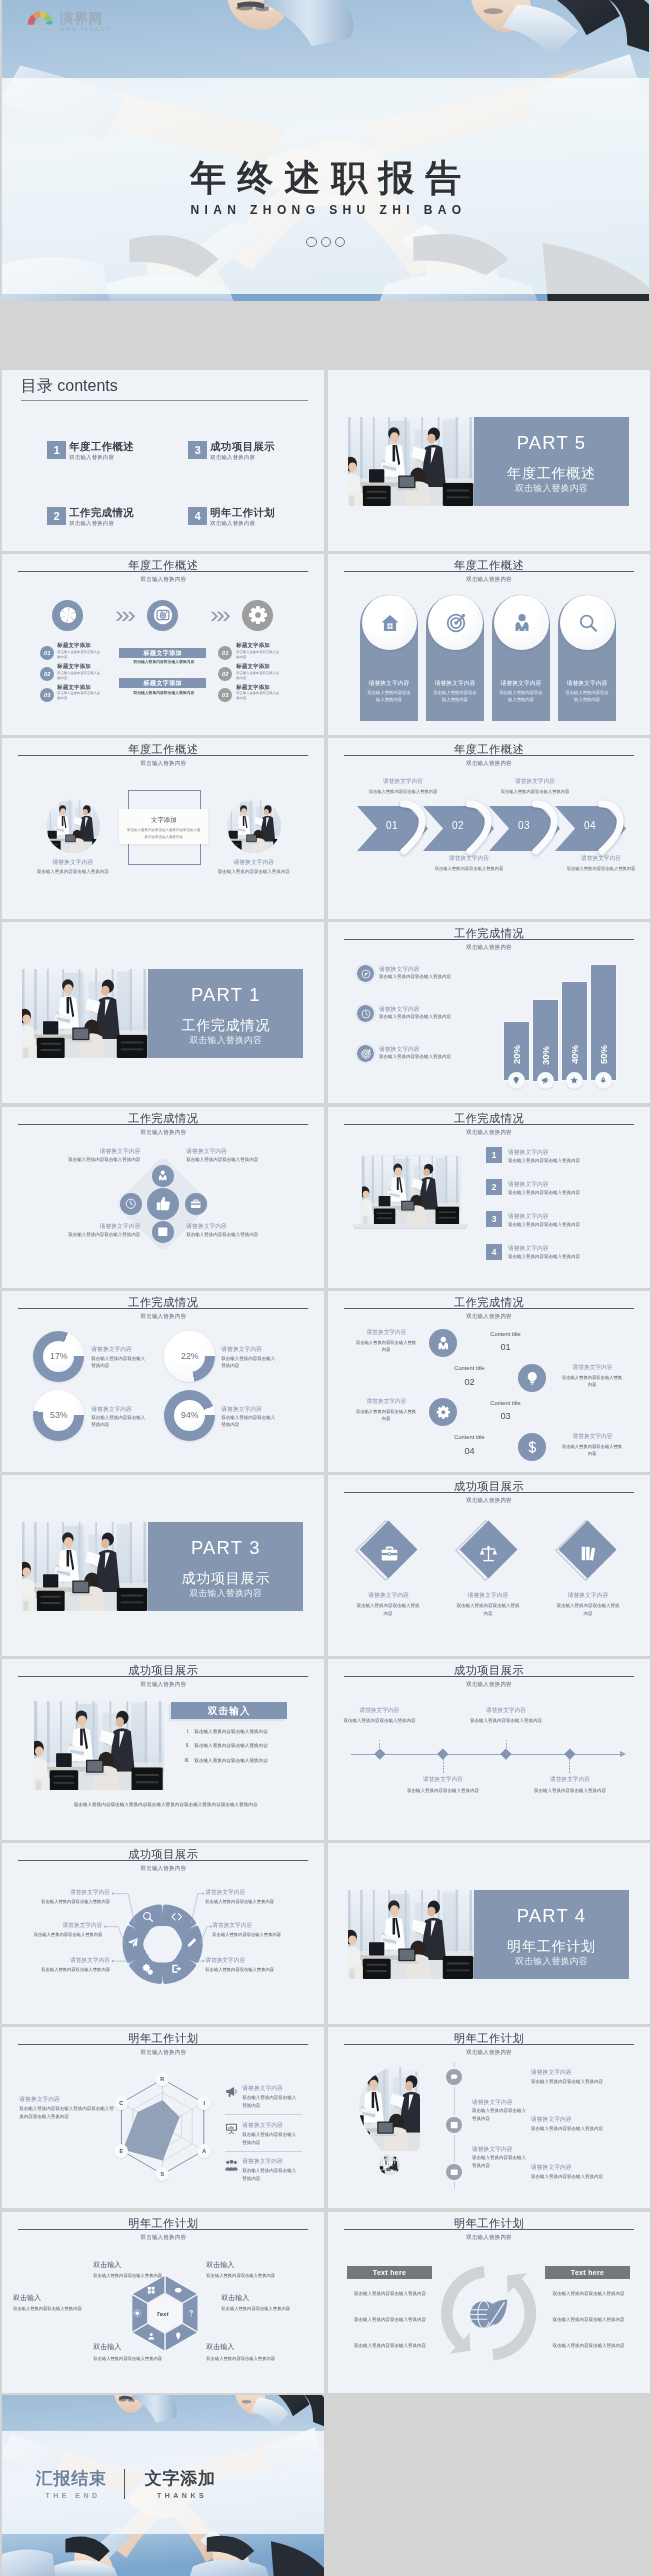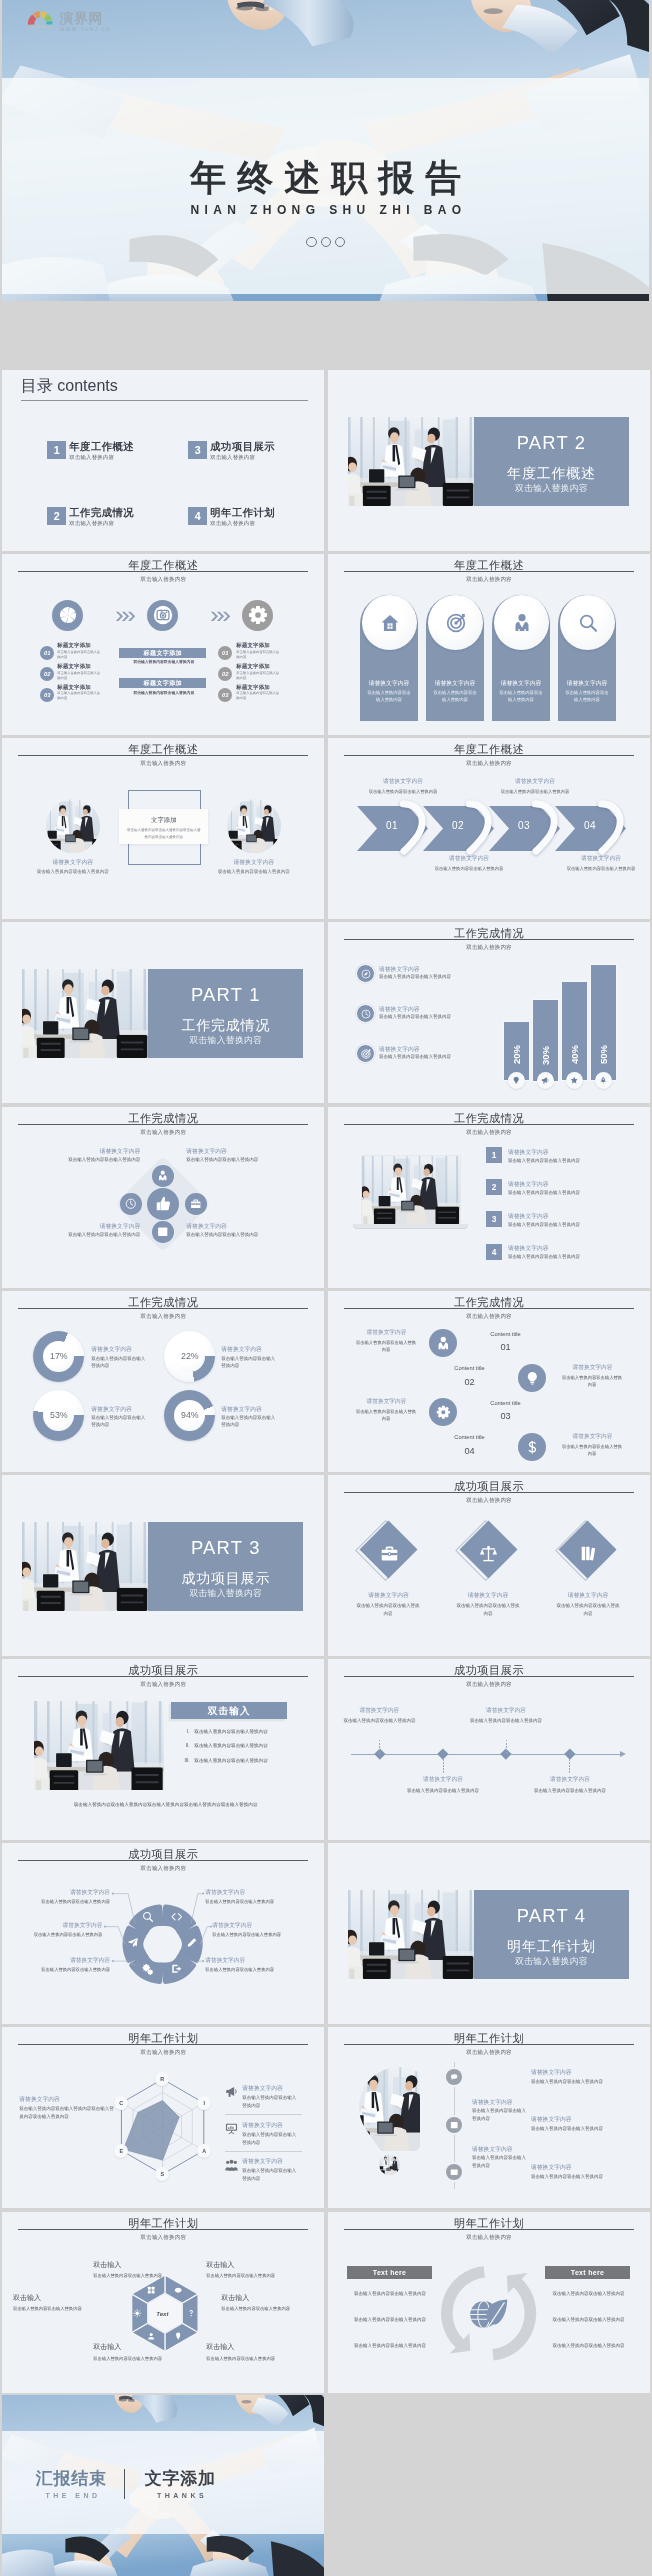--- a/index.html
+++ b/index.html
@@ -387,21 +387,21 @@
             <rect x="30" y="116" width="32" height="3" rx="1.1"></rect>
             <rect x="30" y="126" width="32" height="3" rx="1.1"></rect>
             <rect x="156" y="114" width="36" height="3" rx="1.1"></rect>
             <rect x="156" y="125" width="36" height="3" rx="1.1"></rect>
           </g>
           <rect x="0" y="120" width="24" height="20" fill="#ececea"></rect>
           <rect x="3" y="124" width="8" height="16" fill="#dcdcd8"></rect>
         </svg>
       </div>
       <div class="part-panel">
-        <div class="part-no">PART 2</div>
+        <div class="part-no">PART 5</div>
         <div class="part-t">年度工作概述</div>
         <div class="part-s">双击输入替换内容</div>
       </div>
     </div>
 <div class="slide" style="top:554px">
       <div class="sh-rule"></div>
       <div class="sh"><span>年度工作概述</span></div>
       <div class="sh-sub">双击输入替换内容</div>
       <div class="bigcirc" style="left:50px;top:46px;background:#8194b1">
         <svg class="ic" style="width:20px;height:20px;margin:5.4px" viewBox="0 0 24 24">

